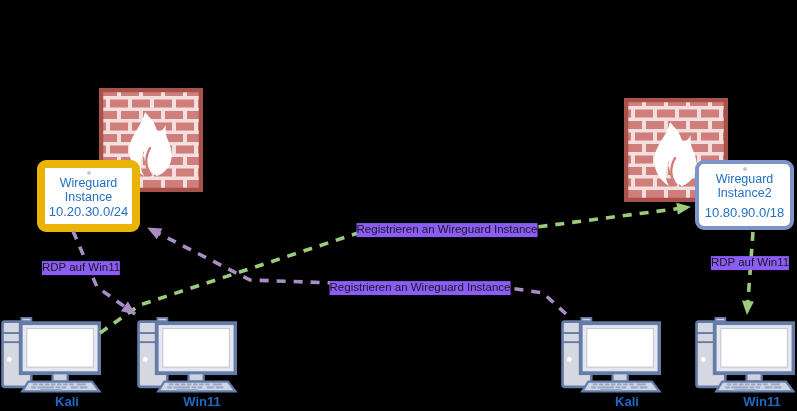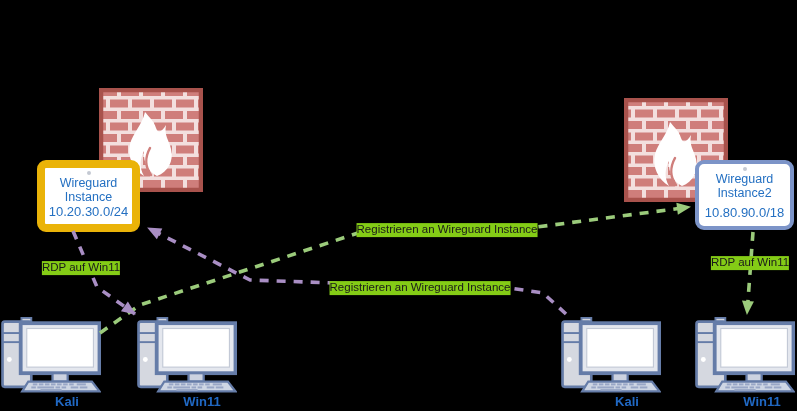--- a/index.html
+++ b/index.html
@@ -17,21 +17,21 @@
     padding:3px 2px 6px 2px;
   }
   .wg-box.wg1{left:37px;top:160px;width:103px;height:72px;border:8px solid #eab308;}
   .wg-box.wg2{left:695px;top:160px;width:99px;height:70px;border:4px solid #7C94C8;}
   .cam-dot{width:4px;height:4px;border-radius:50%;background:#C4C9D3;margin-bottom:1px;flex:0 0 auto;}
   .wg-title{color:#2470C2;font-size:12.5px;line-height:1.12;}
   .wg-subnet{color:#2470C2;font-size:13px;margin-top:auto;}
   .edges{position:absolute;left:0;top:0;z-index:4;}
   .edge-label{
     position:absolute;z-index:5;transform:translate(-50%,-50%);
-    background:#84cc16;color:#1A1A1A;font-size:11.5px;line-height:1.2;
+    background:#8b5cf6;color:#1A1A1A;font-size:11.5px;line-height:1.2;
     padding:0 0;white-space:nowrap;
   }
   .pc-label{
     position:absolute;z-index:2;transform:translateX(-50%);
     color:#2068C3;font-size:13px;font-weight:bold;white-space:nowrap;margin-left:16px;
   }
 </style>
 </head>
 <body>
 

